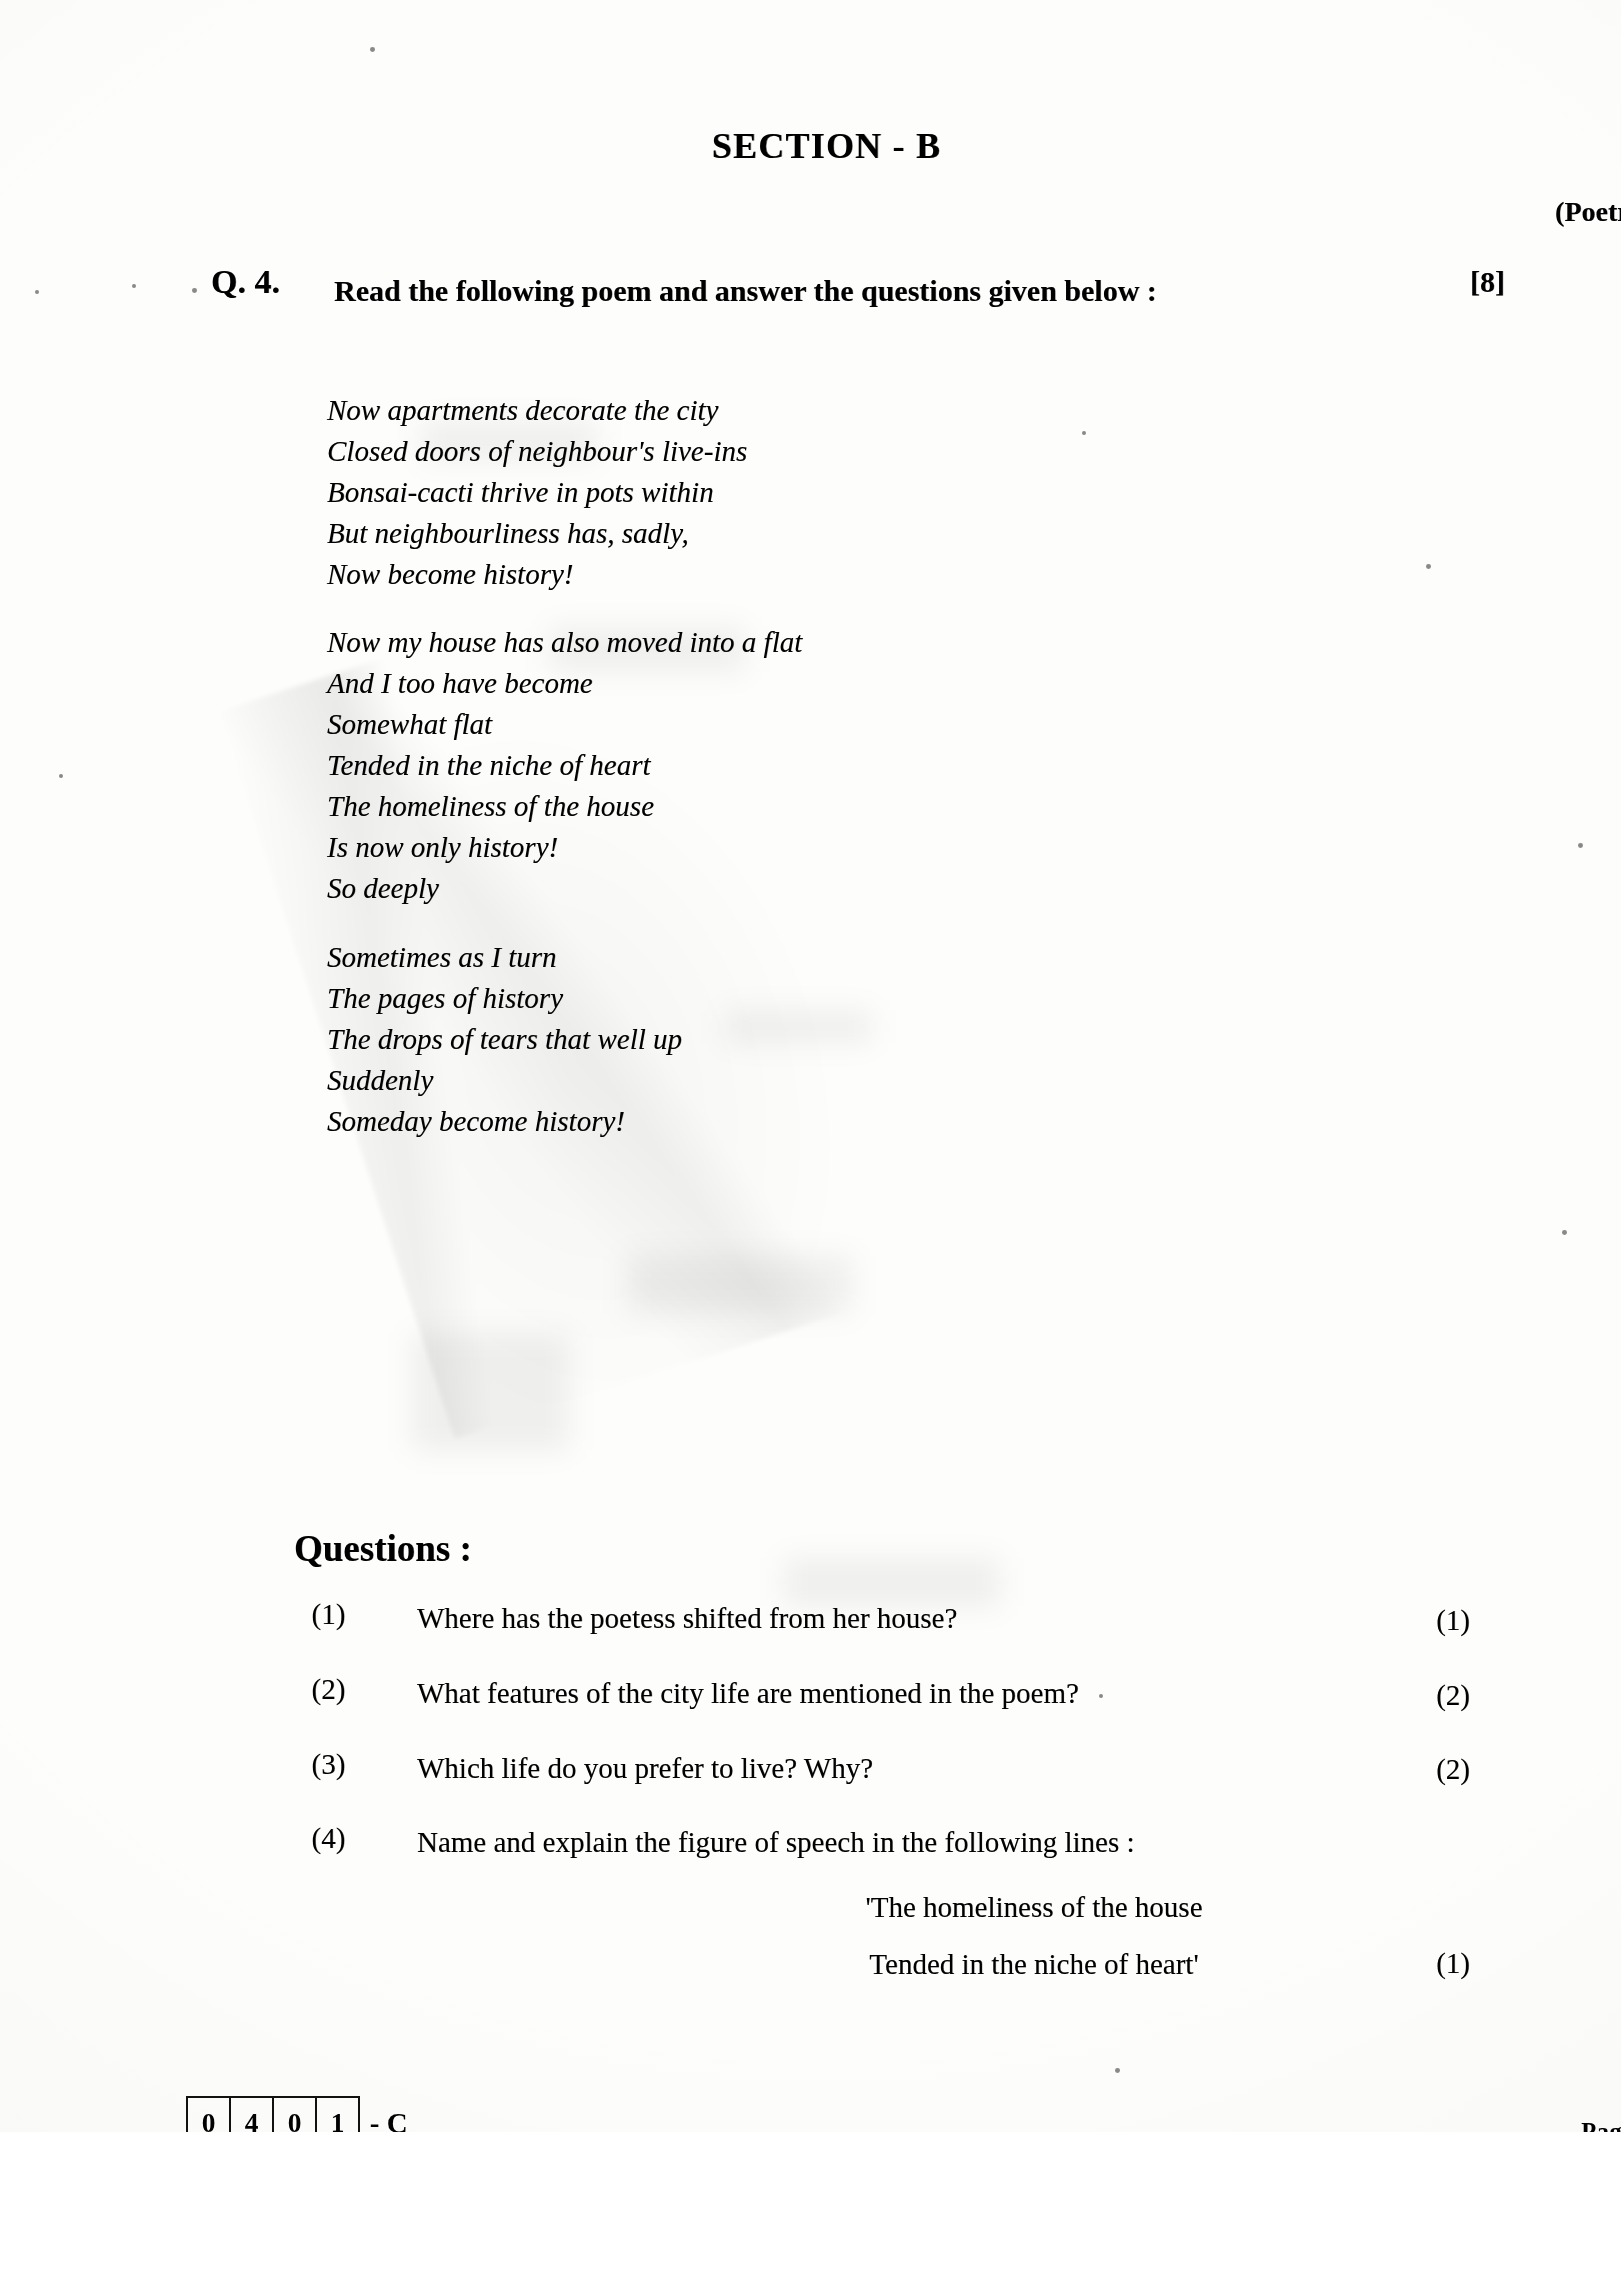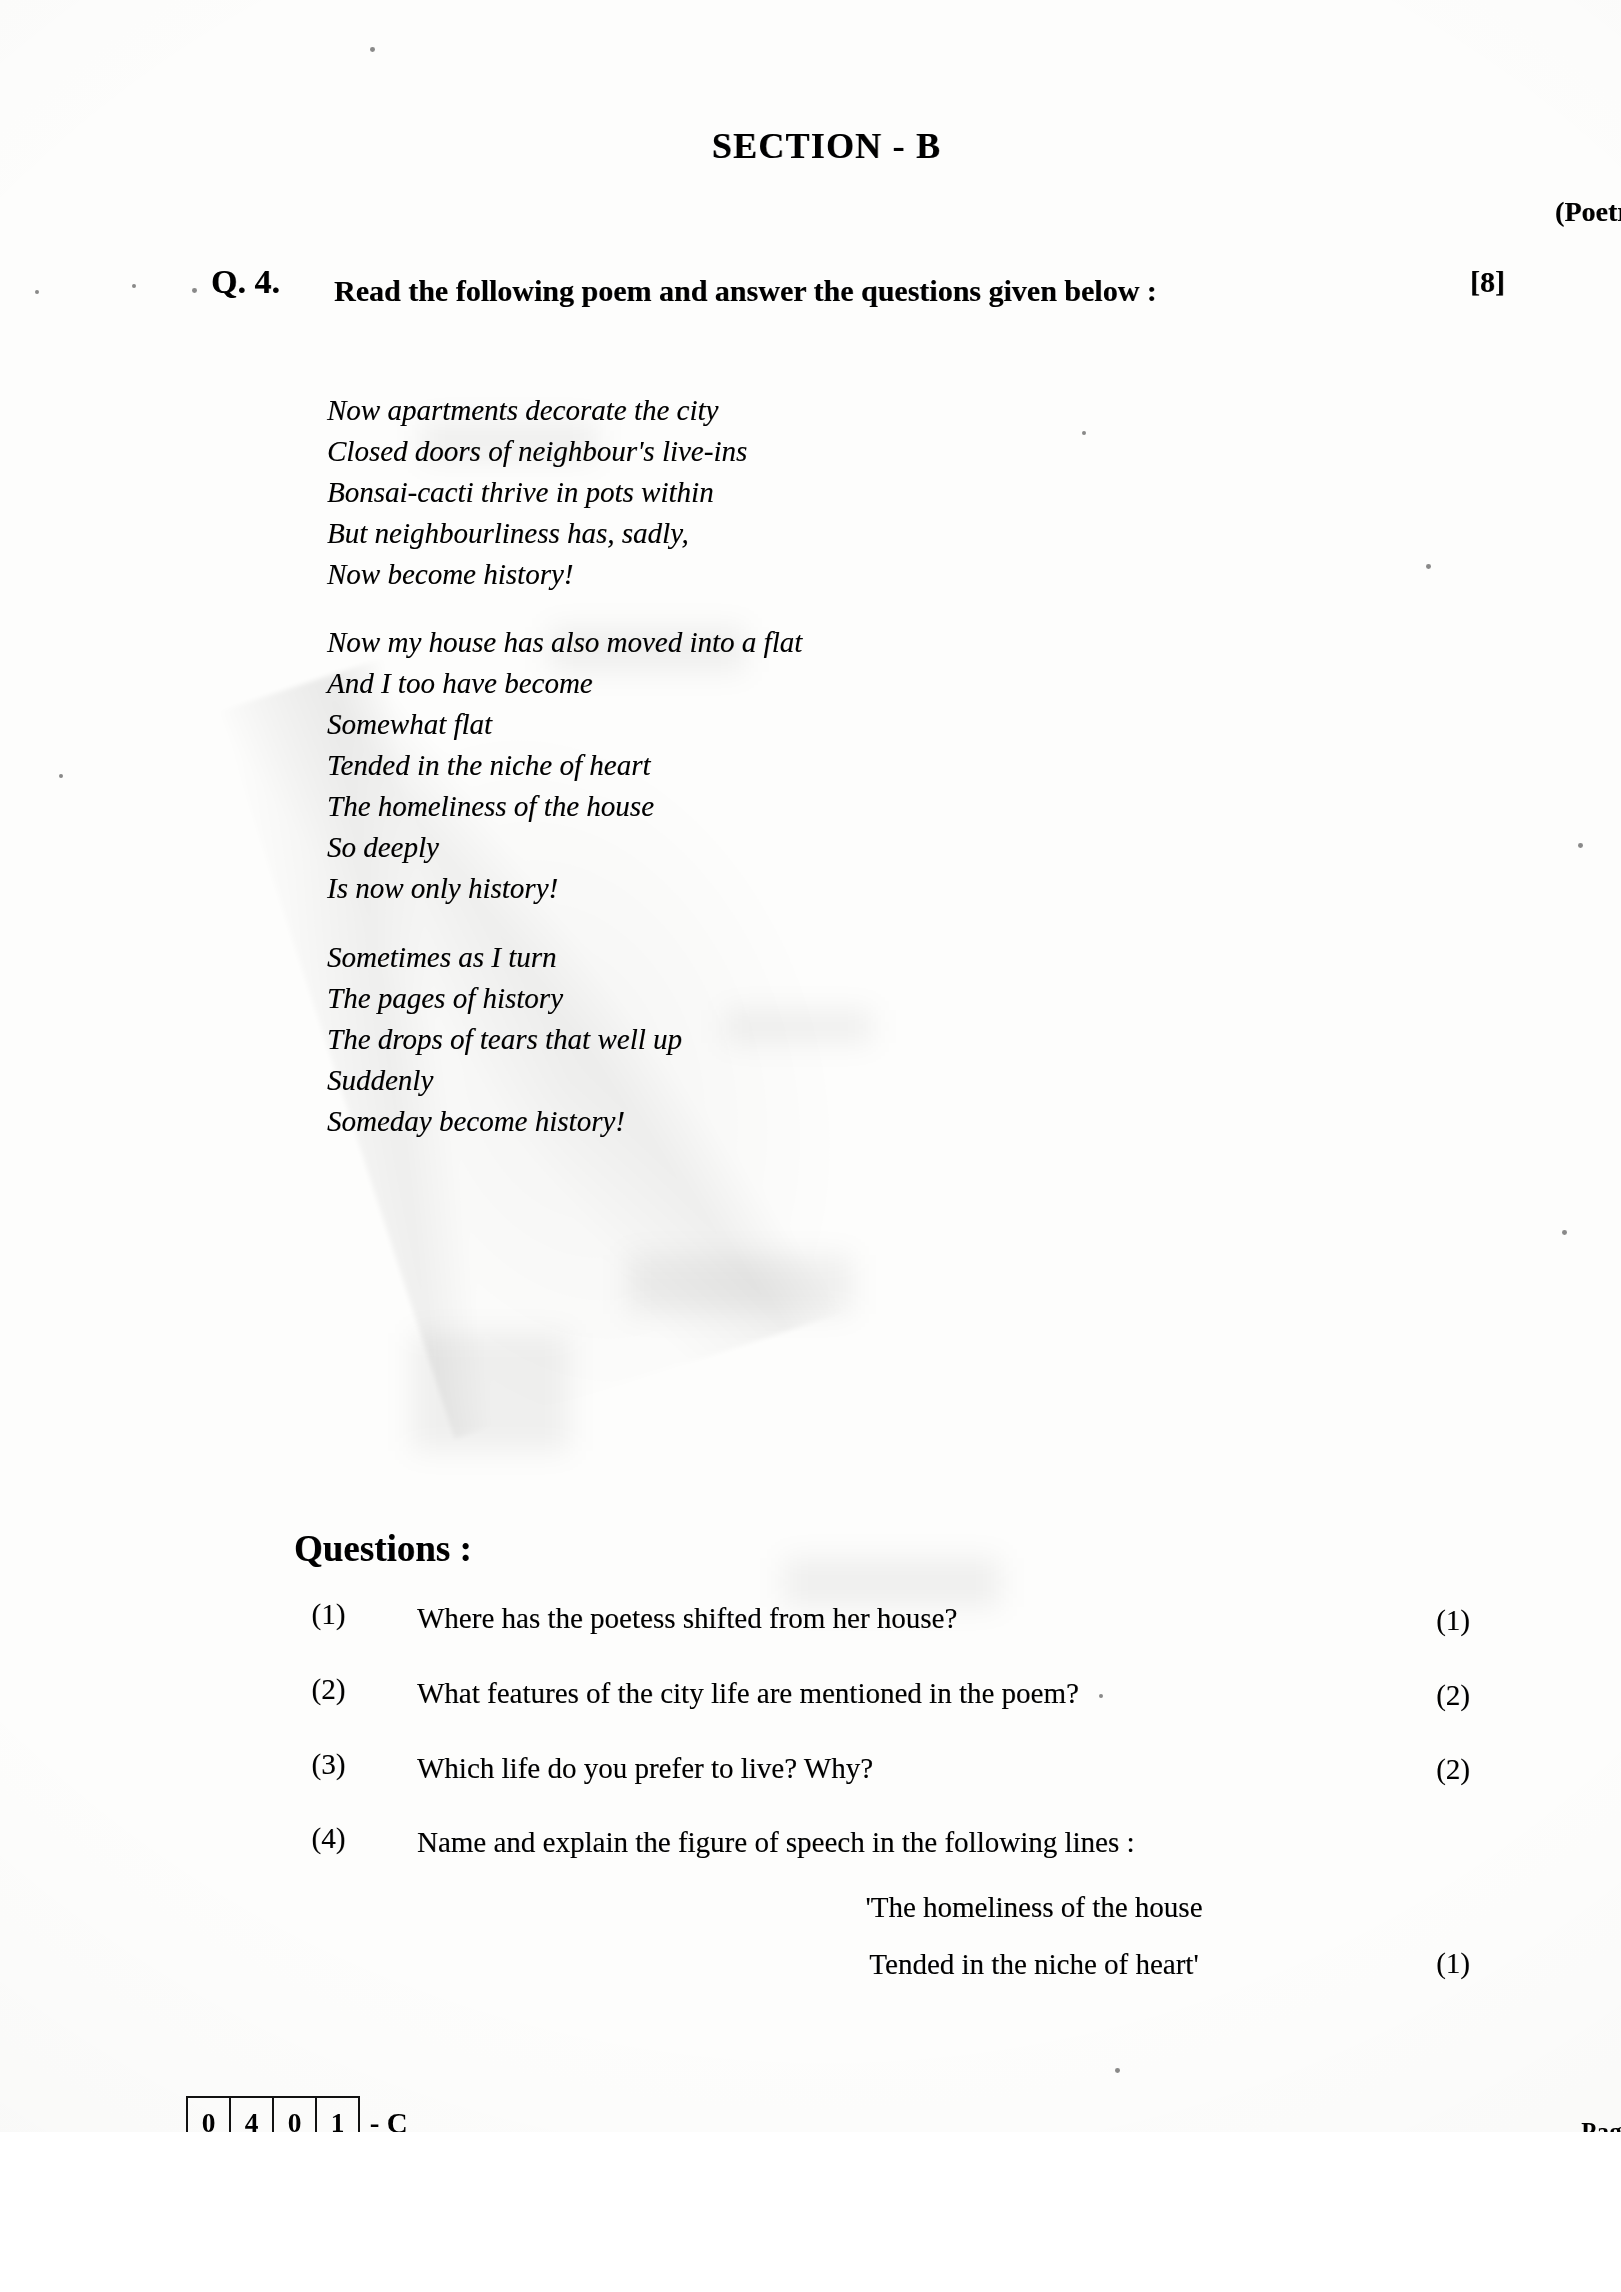--- a/index.html
+++ b/index.html
@@ -268,22 +268,22 @@
       <div class="poem-line">Bonsai-cacti thrive in pots within</div>
       <div class="poem-line">But neighbourliness has, sadly,</div>
       <div class="poem-line">Now become history!</div>
     </div>
     <div class="stanza">
       <div class="poem-line">Now my house has also moved into a flat</div>
       <div class="poem-line">And I too have become</div>
       <div class="poem-line">Somewhat flat</div>
       <div class="poem-line">Tended in the niche of heart</div>
       <div class="poem-line">The homeliness of the house</div>
+      <div class="poem-line">Is now only history!</div>
       <div class="poem-line">So deeply</div>
-      <div class="poem-line">Is now only history!</div>
     </div>
     <div class="stanza">
       <div class="poem-line">Sometimes as I turn</div>
       <div class="poem-line">The pages of history</div>
       <div class="poem-line">The drops of tears that well up</div>
       <div class="poem-line">Suddenly</div>
       <div class="poem-line">Someday become history!</div>
     </div>
   </div>
 

